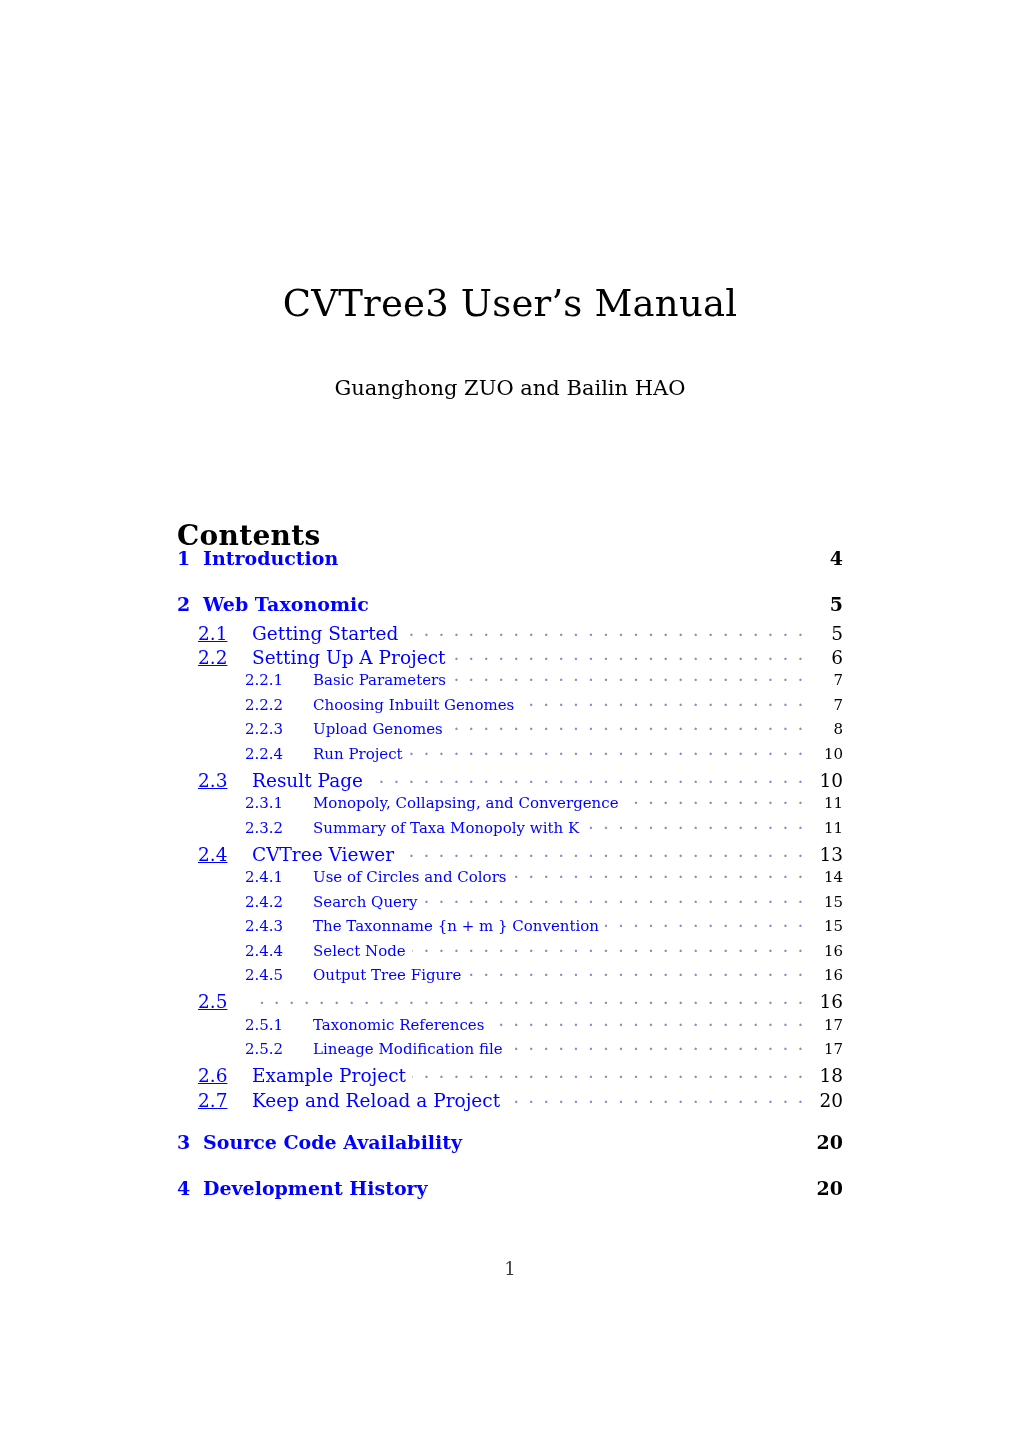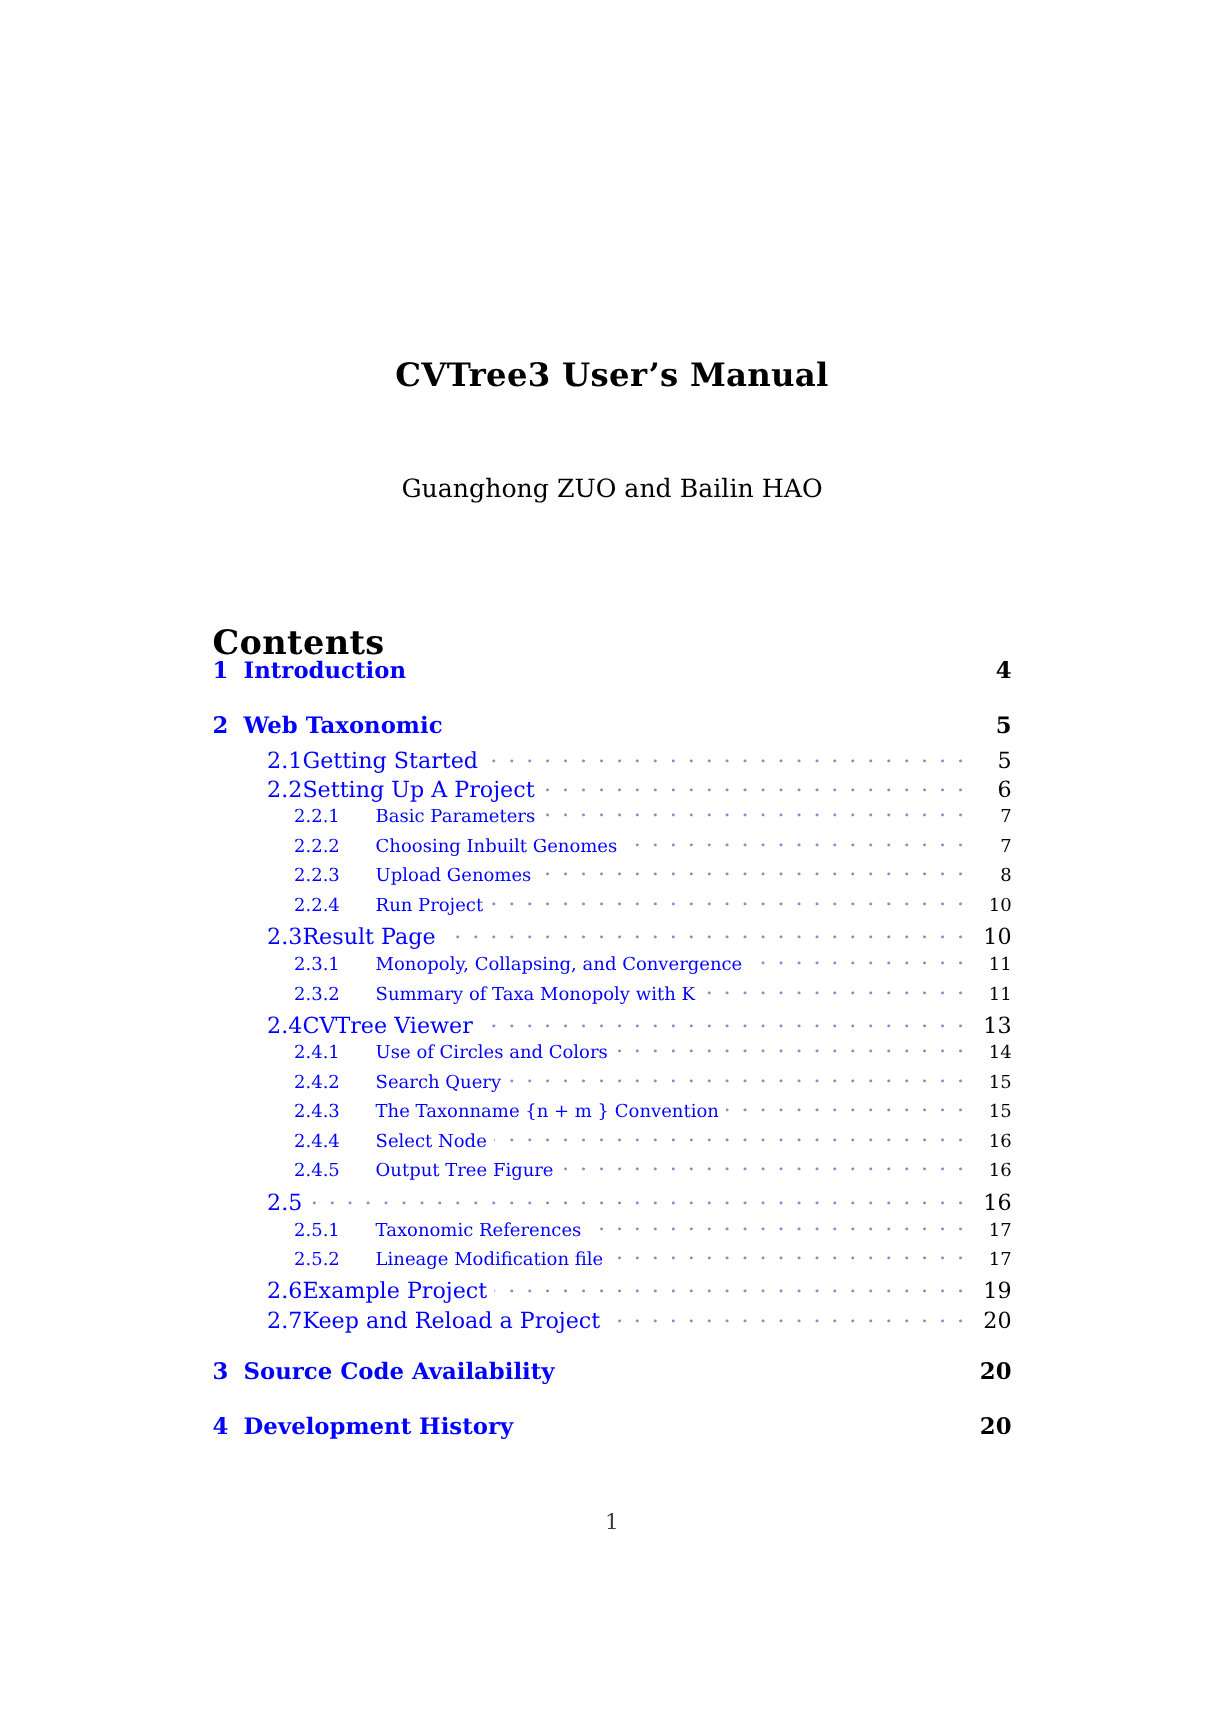--- a/index.html
+++ b/index.html
@@ -19,25 +19,25 @@
 
   
   .title-block {
     position: absolute;
     left: 0;
     top: 283px;
     width: 1020px;
     text-align: center;
   }
   .doc-title {
-    font-size: 27px;
-    font-weight: bold;
+    font-size: 37px;
+    font-weight: normal;
     line-height: 1.1;
     letter-spacing: 0.2px;
-    margin: 16px;
+    margin: 1px;
   }
   .doc-authors {
     font-size: 21px;
     font-weight: normal;
     margin: 0;
     padding-top: 50px;
   }
   .doc-date {
     font-size: 21px;
     font-weight: normal;
@@ -90,21 +90,22 @@
   .lvl2 {
     font-size: 18.5px;
     font-weight: normal;
     color: #0000ff;
     height: 24.6px;
   }
   .lvl2 .num {
     margin-left: 21px;
     width: 54px;
     flex: 0 0 54px;
-    text-align: right;
+    text-align: left;
+    text-decoration: underline;
   }
   .lvl2 .label { flex: 0 0 auto; }
 
   
   .lvl3 {
     font-size: 15px;
     font-weight: normal;
     color: #0000ff;
     height: 24.6px;
   }
@@ -284,21 +285,21 @@
       <div class="toc-row lvl3">
         <span class="num">2.5.2</span>
         <span class="label">Lineage Modification file</span>
         <span class="leader"></span>
         <span class="pgwrap">17</span>
       </div>
       <div class="toc-row lvl2">
         <span class="num">2.6</span>
         <span class="label">Example Project</span>
         <span class="leader"></span>
-        <span class="pgwrap">19</span>
+        <span class="pgwrap">18</span>
       </div>
       <div class="toc-row lvl2">
         <span class="num">2.7</span>
         <span class="label">Keep and Reload a Project</span>
         <span class="leader"></span>
         <span class="pgwrap">20</span>
       </div>
       <div class="toc-row lvl1" style="margin-top: 17px;">
         <span class="num">3</span>
         <span class="label">Source Code Availability</span>

